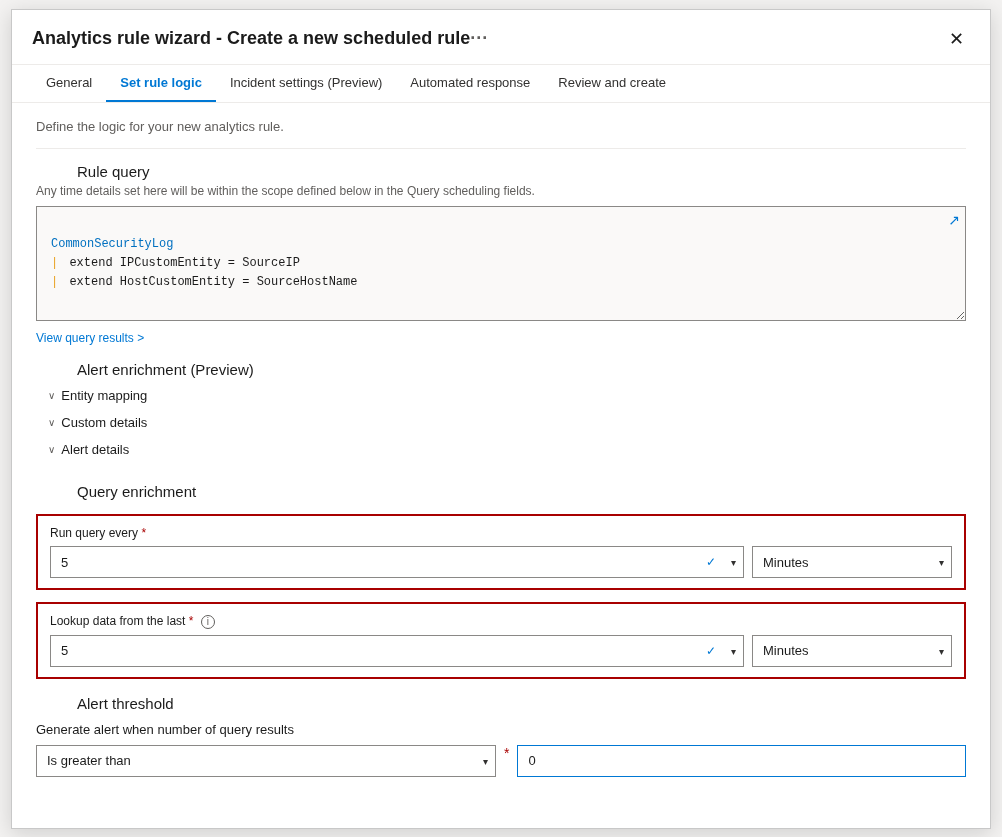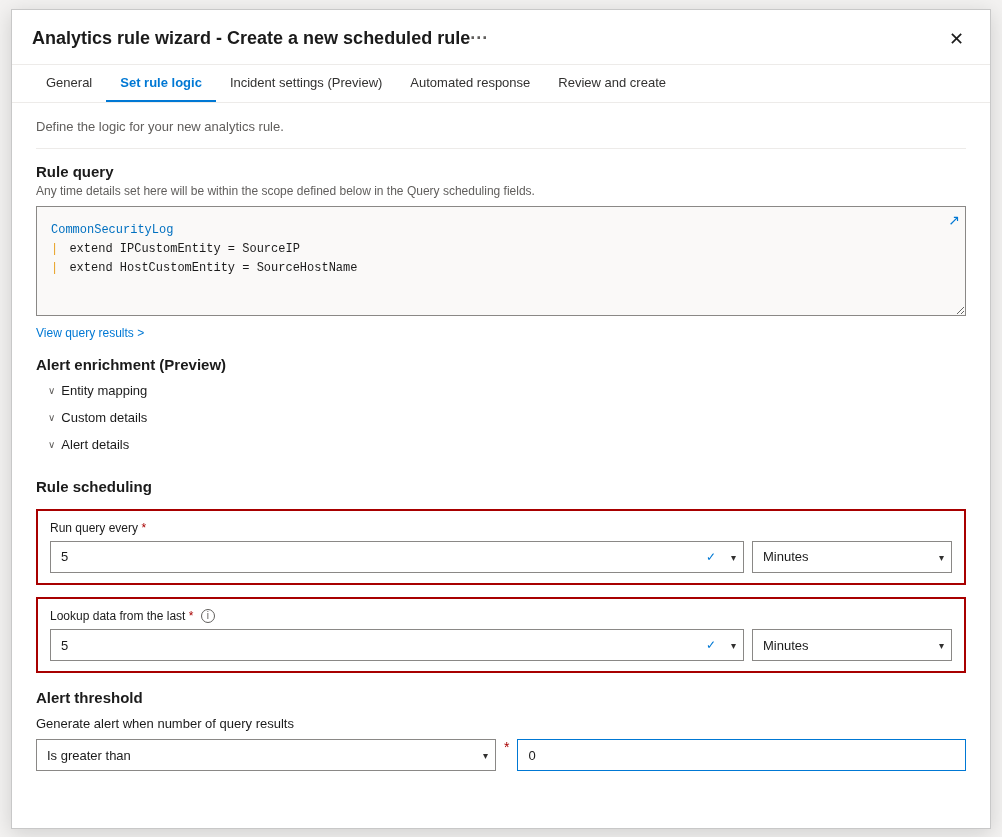--- a/index.html
+++ b/index.html
@@ -74,23 +74,24 @@
       overflow-y: auto;
       flex: 1;
     }
     .section-subtitle {
       color: #605e5c;
       font-size: 13px;
       margin-bottom: 12px;
     }
     .section-title {
       font-size: 15px;
-      font-weight: 700;
+      font-weight: 400;
       color: #1b1b1b;
       margin-bottom: 4px;
+      margin-left: 41px;
     }
     .section-desc {
       color: #605e5c;
       font-size: 12px;
       margin-bottom: 8px;
     }
     .query-box-wrapper {
       position: relative;
       margin-bottom: 4px;
     }
@@ -98,21 +99,21 @@
       position: absolute;
       top: 6px;
       right: 6px;
       font-size: 14px;
       color: #0078d4;
       cursor: pointer;
     }
     .query-box {
       border: 1px solid #8a8886;
       background: #faf9f8;
-      padding: 14px 14px;
+      padding: 28px 14px;
       font-family: 'Consolas', 'Courier New', monospace;
       font-size: 12px;
       color: #1b1b1b;
       min-height: 110px;
       width: 100%;
       resize: vertical;
       line-height: 1.6;
       overflow-y: auto;
     }
     .query-line {
@@ -302,21 +303,21 @@
         <span>Custom details</span>
       </div>
       <div class="collapsible-item">
         <span class="chevron">∨</span>
         <span>Alert details</span>
       </div>
     </div>
 
     
     <div class="scheduling-section">
-      <div class="section-title">Rule scheduling</div>
+      <div class="section-title">Query enrichment</div>
       <div style="height:10px"></div>
 
       <div class="field-group">
         <div class="field-label">
           <span>Run query every</span>
           <span class="required"> *</span>
         </div>
         <div class="field-row">
           <div class="select-wrapper">
             <select class="custom-select">

